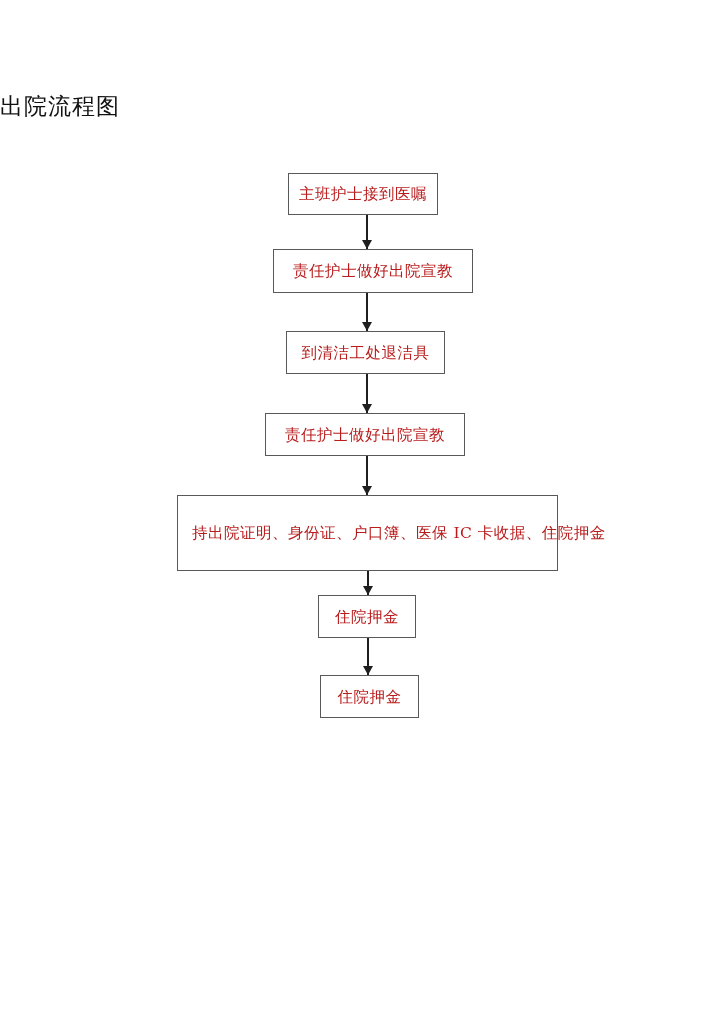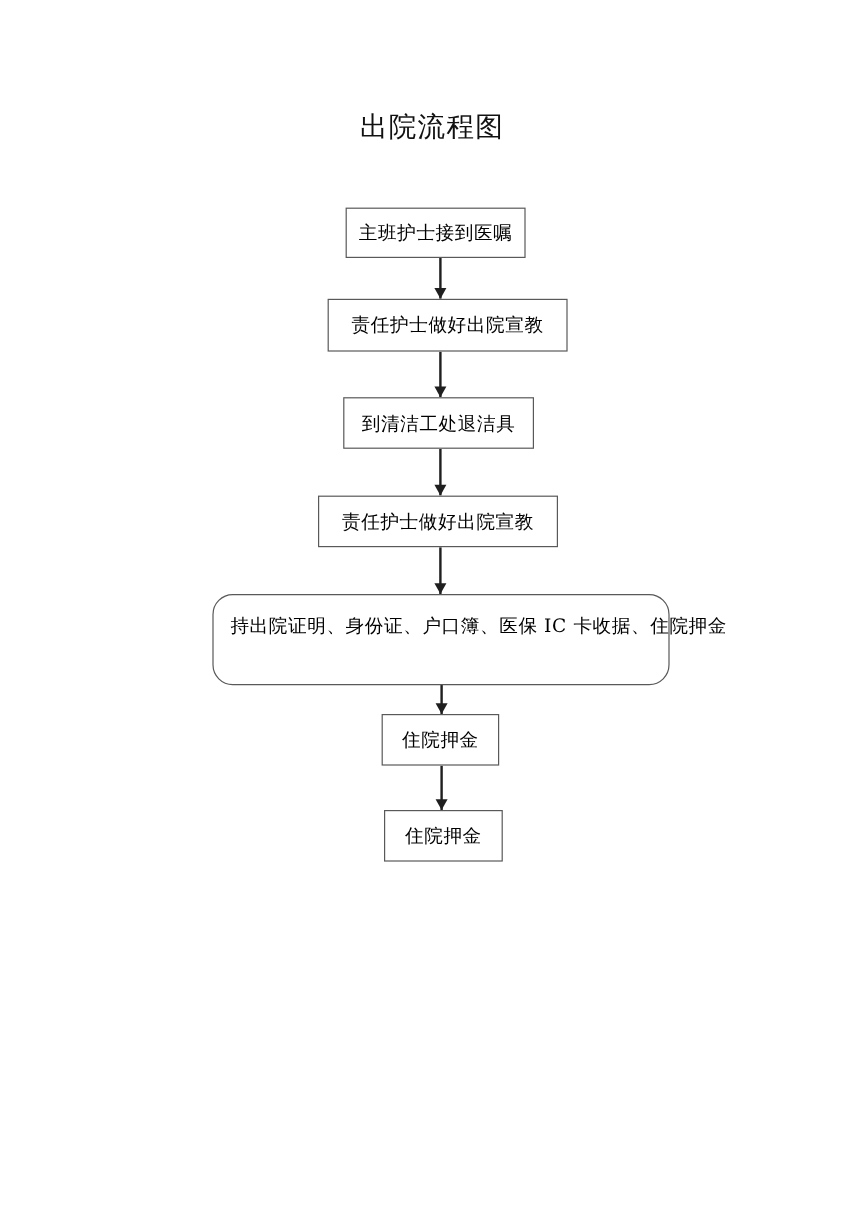--- a/index.html
+++ b/index.html
@@ -18,51 +18,49 @@
   .page {
     position: absolute;
     inset: 0;
     background: #ffffff;
   }
   .title {
     position: absolute;
     left: 0;
     right: 0;
     top: 90px;
-    text-align: center;
     font-size: 23px;
     line-height: 32px;
     letter-spacing: 1px;
     color: #111111;
     font-family: "DejaVu Serif", "Liberation Serif", serif;
     white-space: nowrap;
   }
   .node {
     position: absolute;
     box-sizing: border-box;
     border: 1.3px solid #595959;
     background: #ffffff;
     display: flex;
     align-items: center;
     justify-content: center;
     text-align: center;
     font-size: 15.5px;
     line-height: 30px;
     letter-spacing: 0.5px;
-    color: #000000;
+    color: #b91c1c;
     font-family: "DejaVu Serif", "Liberation Serif", serif;
     white-space: nowrap;
     z-index: 2;
   }
   .node.multiline {
     display: block;
-    padding: 11px 14px 10px 14px;
+    padding: 22px 14px 10px 14px;
     white-space: normal;
     line-height: 31px;
-    border-radius: 17px;
   }
   .node.multiline .line {
     display: block;
     text-align: center;
     white-space: nowrap;
   }
   .node.multiline .line.l2 {
     letter-spacing: 0.6px;
   }
   .connector {

